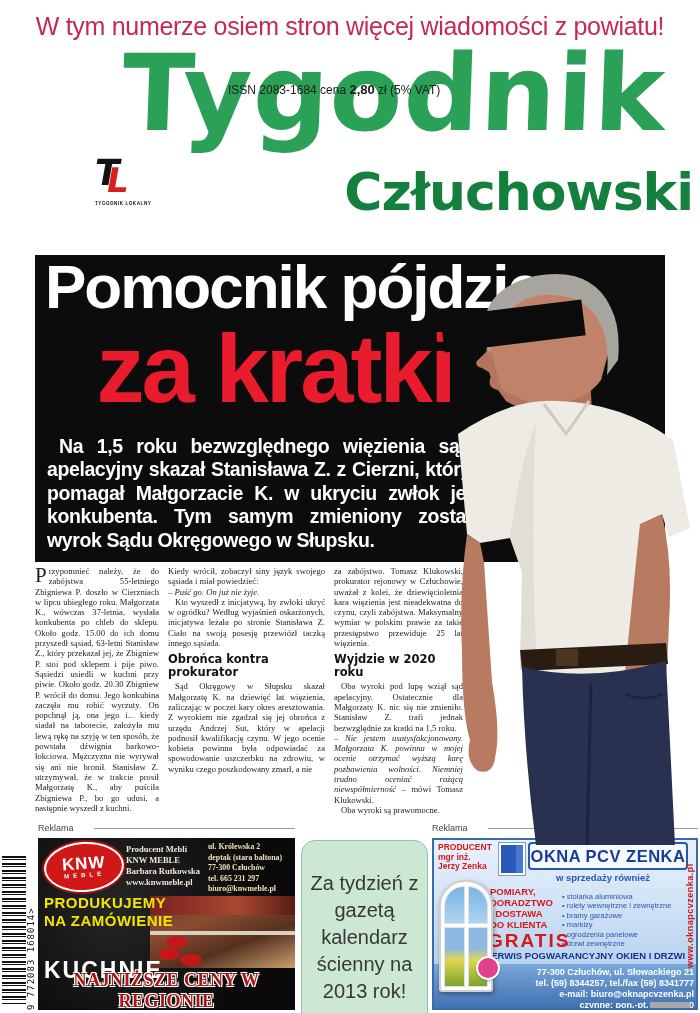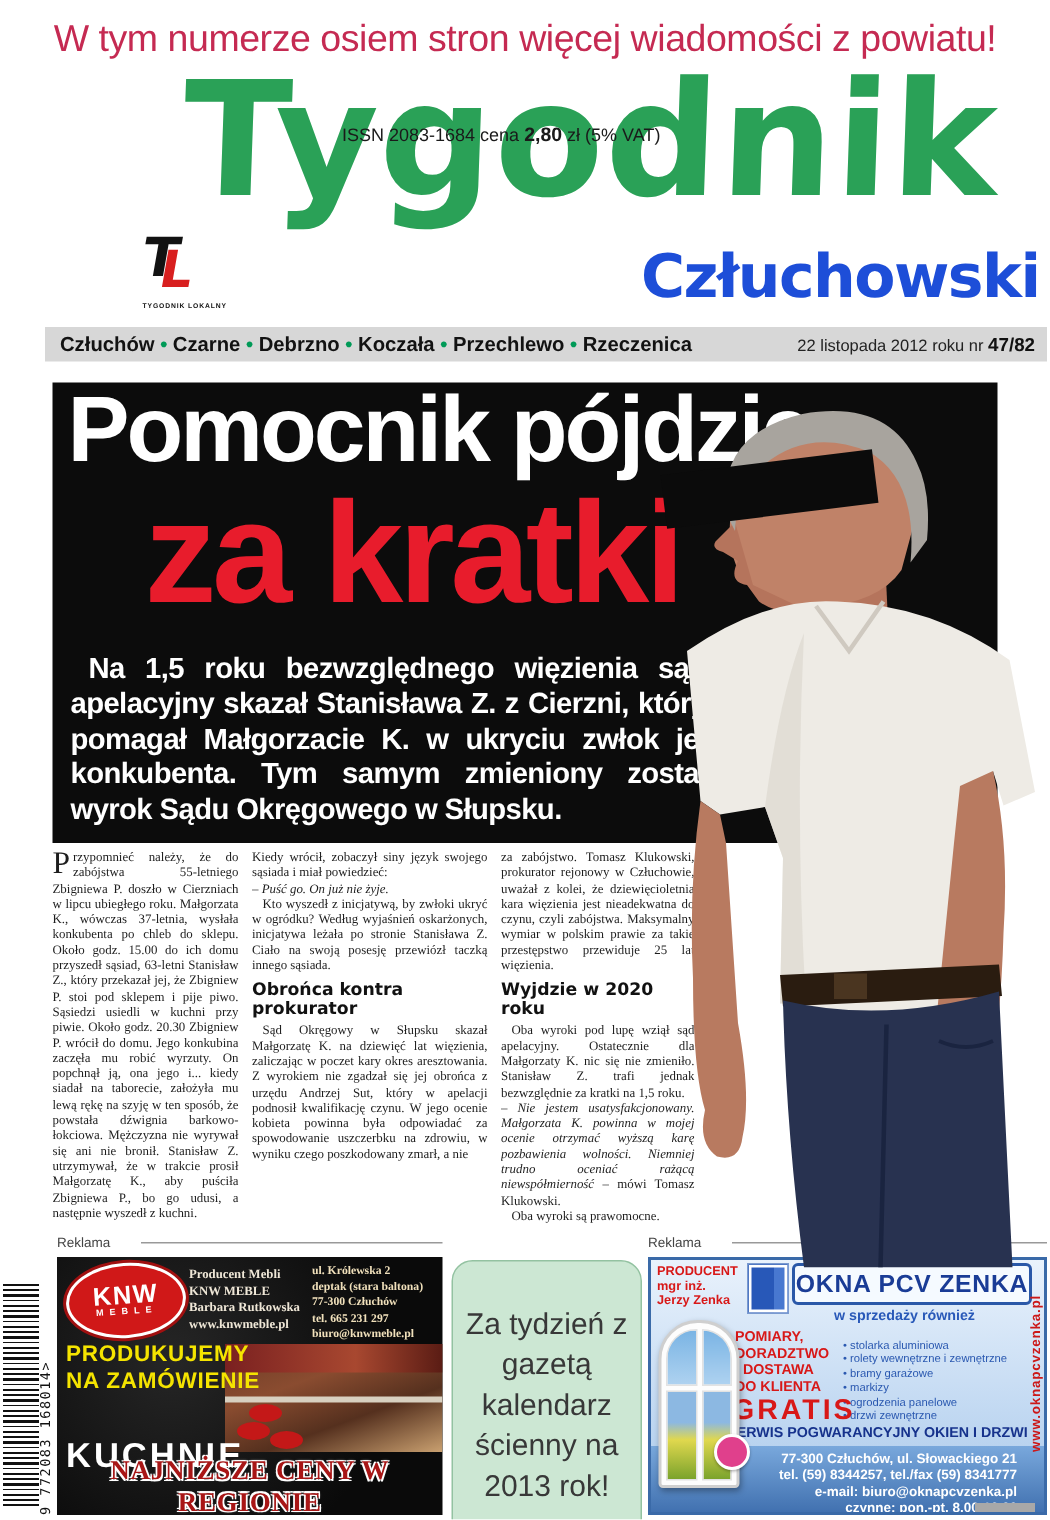--- a/index.html
+++ b/index.html
@@ -8,21 +8,21 @@
   
   .top-banner{position:absolute;left:0;top:12px;width:100%;text-align:center;
     font-size:25px;font-weight:400;color:#c52a52;letter-spacing:-0.3px;}
   
   .issn{position:absolute;left:228px;top:82px;font-size:12px;color:#1a1a1a;z-index:6;}
   .issn b{font-size:13px;}
   .logo-title{position:absolute;left:92px;top:34px;width:604px;text-align:center;z-index:5;
     font-family:"DejaVu Sans",sans-serif;font-weight:bold;font-size:106px;line-height:120px;
     color:#2aa157;letter-spacing:1px;transform:skew(-2deg);}
   .logo-sub{position:absolute;left:95px;top:162px;width:598px;text-align:right;z-index:5;
-    font-family:"DejaVu Sans",sans-serif;font-weight:bold;font-size:40px;color:#1d4ed8;letter-spacing:-1px;}
+    font-family:"DejaVu Sans",sans-serif;font-weight:bold;font-size:52px;color:#15803d;letter-spacing:-1px;}
   .tl-logo{position:absolute;left:95px;top:152px;width:90px;z-index:6;text-align:left;}
   .tl-t{display:inline-block;font-family:"DejaVu Sans",sans-serif;font-weight:900;font-size:36px;
     color:#121212;transform:skew(-10deg);}
   .tl-l{display:inline-block;font-family:"DejaVu Sans",sans-serif;font-weight:900;font-size:34px;
     color:#d81f1f;margin-left:-12px;transform:skew(-10deg) translateY(7px);}
   .tl-caption{font-size:4.5px;font-weight:bold;letter-spacing:0.6px;color:#111;margin-top:8px;}
   
   .navbar{position:absolute;left:30px;top:218px;width:668px;height:23px;background:#d7d7d7;
     display:flex;align-items:center;justify-content:space-between;padding:0 8px 0 10px;box-sizing:border-box;}
   .towns{font-size:13.5px;font-weight:bold;color:#121212;white-space:nowrap;}
@@ -110,21 +110,21 @@
     border:2px solid #cfcfcf;border-radius:26px 26px 3px 3px;box-shadow:1px 2px 4px rgba(0,0,0,0.35);
     padding:4px 3px 3px 3px;box-sizing:border-box;display:grid;grid-template-columns:1fr 1fr;
     grid-template-rows:38px 1fr;gap:3px;}
   .pane{border:1.5px solid #e2e2e2;background:linear-gradient(#7ab4e4,#aed2f0);}
   .pane.arch-l{border-radius:20px 0 0 0;}
   .pane.arch-r{border-radius:0 20px 0 0;}
   .pane.field{background:linear-gradient(#8cb8e2 35%,#e0d84e 55%,#7ba32c 100%);}
   .okna-serwis{position:absolute;left:40px;top:110px;width:222px;text-align:center;
     font-size:9.5px;font-weight:bold;color:#16328c;}
   .okna-addr{position:absolute;left:0;top:124px;width:100%;height:48px;box-sizing:border-box;
-    background:linear-gradient(180deg,#79a8dc,#3c6cac);text-align:right;padding:3px 18px 0 0;
+    background:linear-gradient(180deg,#79a8dc,#3c6cac);text-align:right;padding:3px 2px 0 0;
     font-size:9px;line-height:11px;font-weight:bold;color:#fff;}
   .okna-web{position:absolute;right:1px;top:18px;height:110px;writing-mode:vertical-rl;
     transform:rotate(180deg);font-size:9px;font-weight:bold;color:#cc1818;letter-spacing:0.5px;}
   .badge{position:absolute;left:42px;top:116px;width:20px;height:20px;border-radius:50%;z-index:4;
     background:#e0408c;border:2px solid #fff;box-shadow:0 1px 2px rgba(0,0,0,0.3);}
   
   .foot-mark{position:absolute;left:650px;top:1002px;width:40px;height:6px;background:#a8a8a8;}
 </style>
 </head>
 <body>
@@ -138,26 +138,20 @@
   </div>
 
   <div class="logo-title">Tygodnik</div>
   <div class="logo-sub">Człuchowski</div>
 
   <div class="tl-logo">
     <span class="tl-t">T</span><span class="tl-l">L</span>
     <div class="tl-caption">TYGODNIK LOKALNY</div>
   </div>
 
-  <div class="navbar">
-    <div class="towns"><span class="town">Człuchów</span><span class="town">Czarne</span><span class="town">Debrzno</span><span class="town">Koczała</span><span class="town">Przechlewo</span><span class="town">Rzeczenica</span></div>
-    <div class="dateline">
-      <span>22 listopada 2012 roku nr </span><b>47/82</b>
-    </div>
-  </div>
 
   <div class="hero">
     <div class="hl1">Pomocnik pójdzie</div>
     <div class="hl2">za kratki</div>
     <div class="lead">Na 1,5 roku bezwzględnego więzienia sąd apelacyjny skazał Stanisława Z. z Cierzni, który pomagał Małgorzacie K. w ukryciu zwłok jej konkubenta. Tym samym zmieniony został wyrok Sądu Okręgowego w Słupsku.</div>
   </div>
 
   <svg class="photo" viewBox="0 0 260 583" xmlns="http://www.w3.org/2000/svg" aria-hidden="true">
     <path d="M88,118 L150,110 L152,152 L86,154 Z" fill="#b5745c"></path>
     <path d="M168,92 Q172,40 130,22 Q85,8 60,48 Q44,72 47,97 Q48,117 60,129 Q78,146 105,143 Q146,140 161,118 Z" fill="#c08268"></path>

